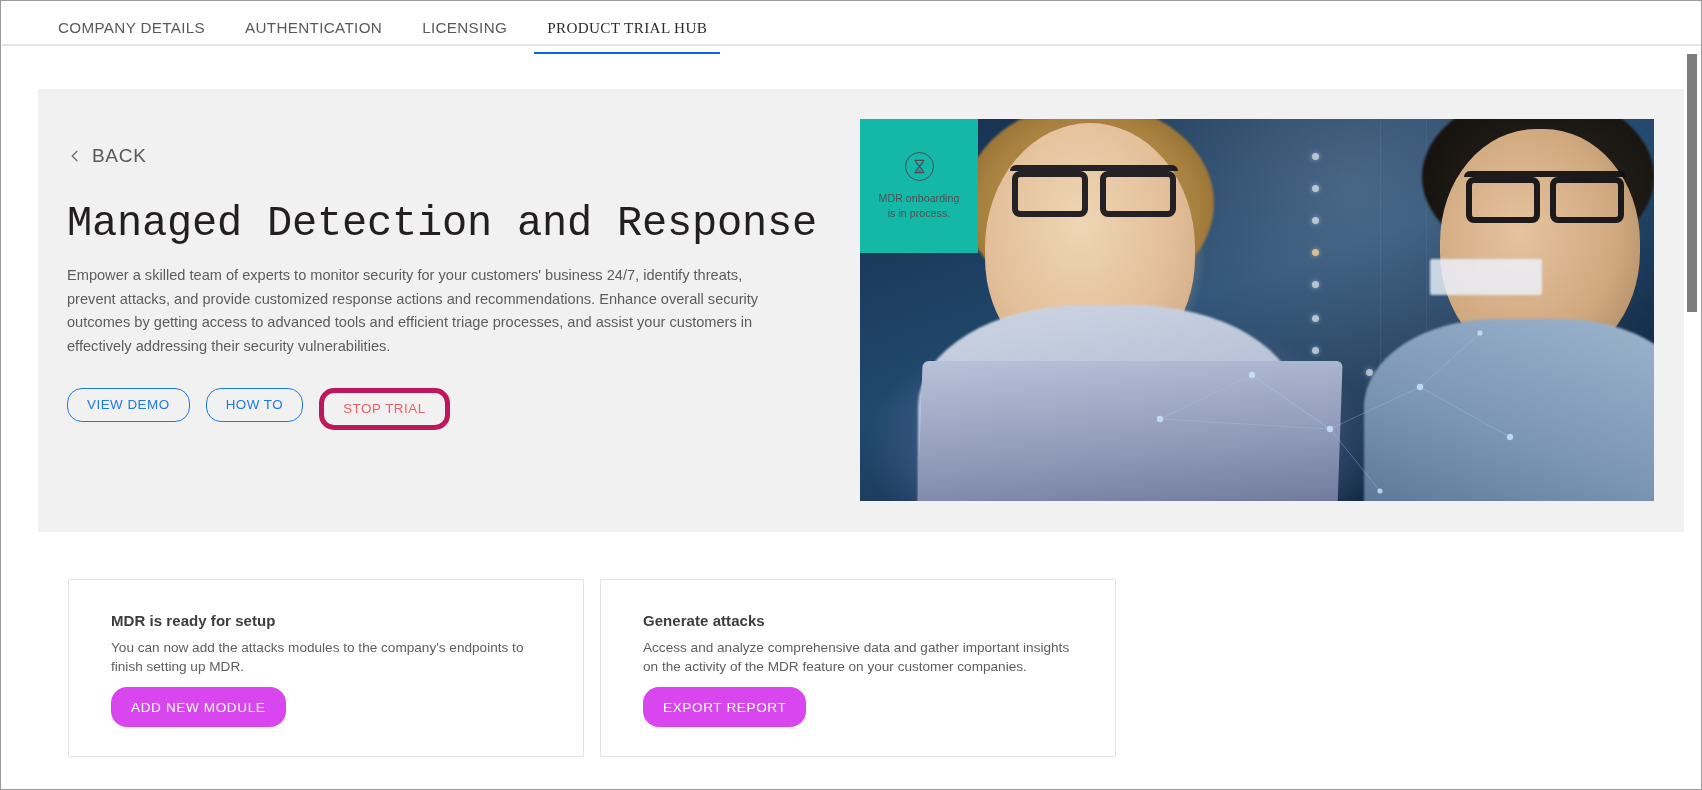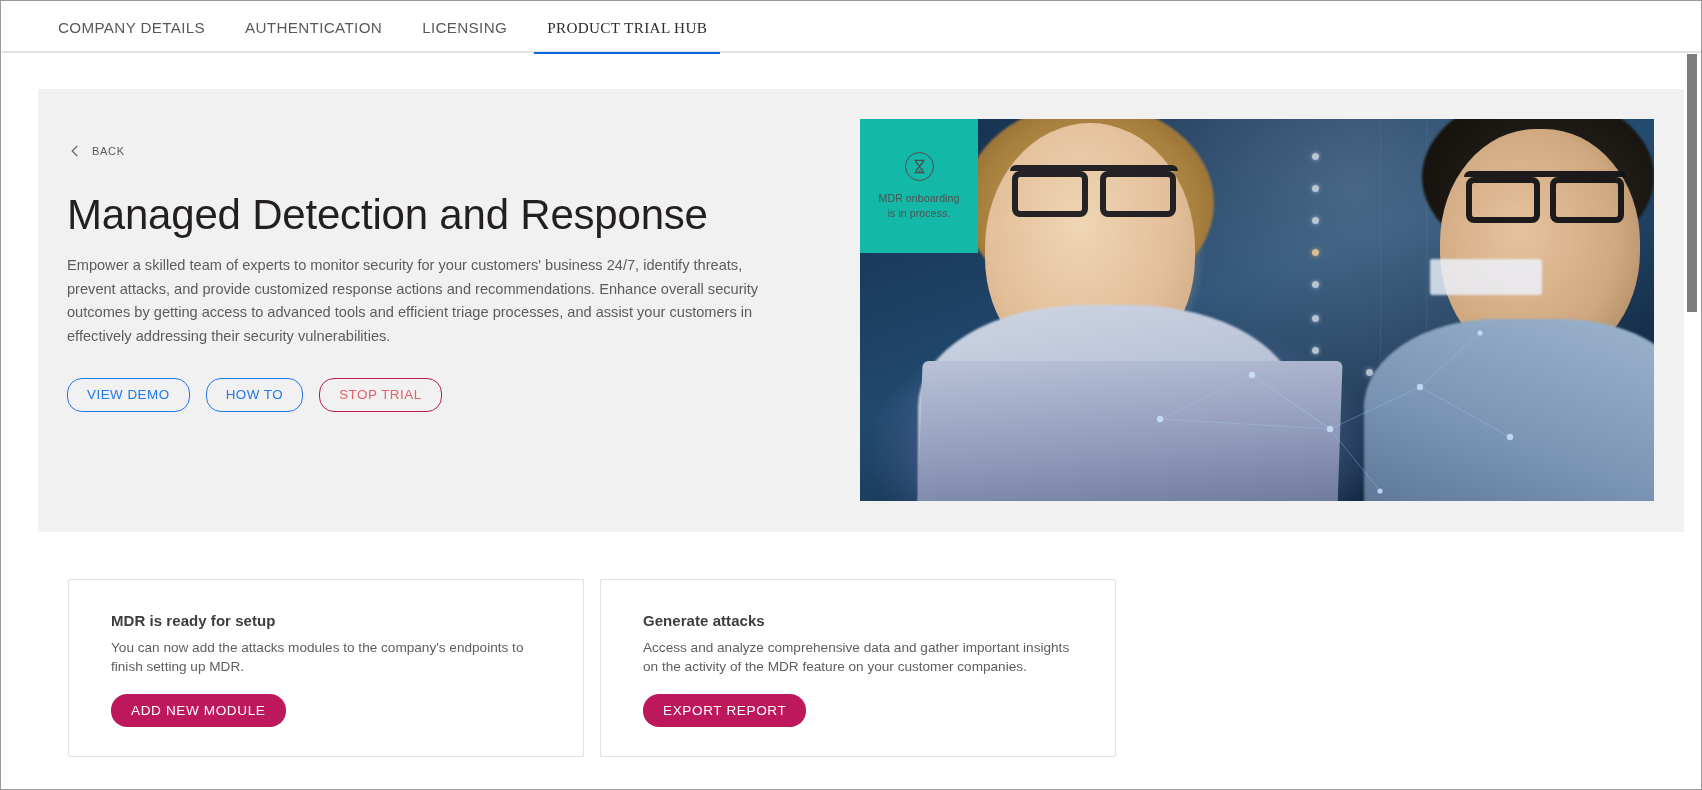--- a/index.html
+++ b/index.html
@@ -20,21 +20,21 @@
     background: #ffffff;
     border: 1px solid #9a9a9a;
     overflow: hidden;
   }
 
   
   #tabbar {
     position: absolute;
     left: 1px; top: 1px;
     width: 1699px;
-    height: 51px;
+    height: 44px;
     background: #ffffff;
     border-bottom: 2px solid #e3e3e3;
   }
   #tabs {
     position: absolute;
     left: 36px; top: 0;
     height: 51px;
     display: flex;
     align-items: center;
     gap: 0px;
@@ -107,40 +107,41 @@
     left: 29px;
     top: 52px;
     width: 790px;
   }
 
   #back-link {
     display: inline-flex;
     align-items: center;
     gap: 11px;
     color: #58595b;
-    font-size: 11px;
+    font-size: 19px;
     letter-spacing: 0.7px;
     cursor: pointer;
     user-select: none;
     padding: 4px 2px;
     justify-content: center;
   }
   #back-chevron {
     display: block;
     width: 12px;
     height: 12px;
   }
 
   #hero-title {
     margin-top: 30px;
     font-size: 42px;
     font-weight: 400;
     color: #231f20;
     letter-spacing: -0.2px;
     line-height: 1.12;
+    font-family: Liberation Mono, monospace;
   }
 
   #hero-desc {
     margin-top: 16px;
     width: 712px;
     font-size: 14.6px;
     line-height: 1.62;
     color: #5b5c5e;
   }
 
@@ -161,21 +162,21 @@
     justify-content: center;
     cursor: pointer;
     white-space: nowrap;
     font-family: "Liberation Sans", sans-serif;
   }
   .pill-blue {
     border: 1px solid #2079e8;
     color: #2079e8;
   }
   .pill-red {
-    border: 1px solid #be185d;
+    border: 5px solid #be185d;
     color: #e8606a;
   }
 
   
   #hero-image {
     position: absolute;
     left: 822px;
     top: 30px;
     width: 794px;
     height: 382px;
@@ -370,25 +371,25 @@
     margin-top: 9px;
     font-size: 13.6px;
     line-height: 1.4;
     color: #5d5e61;
     width: 430px;
   }
   .card-btn {
     position: absolute;
     left: 42px;
     bottom: 29px;
-    height: 33px;
+    height: 40px;
     padding: 0 20px;
     border: none;
     border-radius: 16px;
-    background: #be185d;
+    background: #d946ef;
     color: #ffffff;
     font-size: 13.6px;
     letter-spacing: 0.6px;
     display: inline-flex;
     align-items: center;
     justify-content: center;
     cursor: pointer;
     font-family: "Liberation Sans", sans-serif;
     white-space: nowrap;
   }

